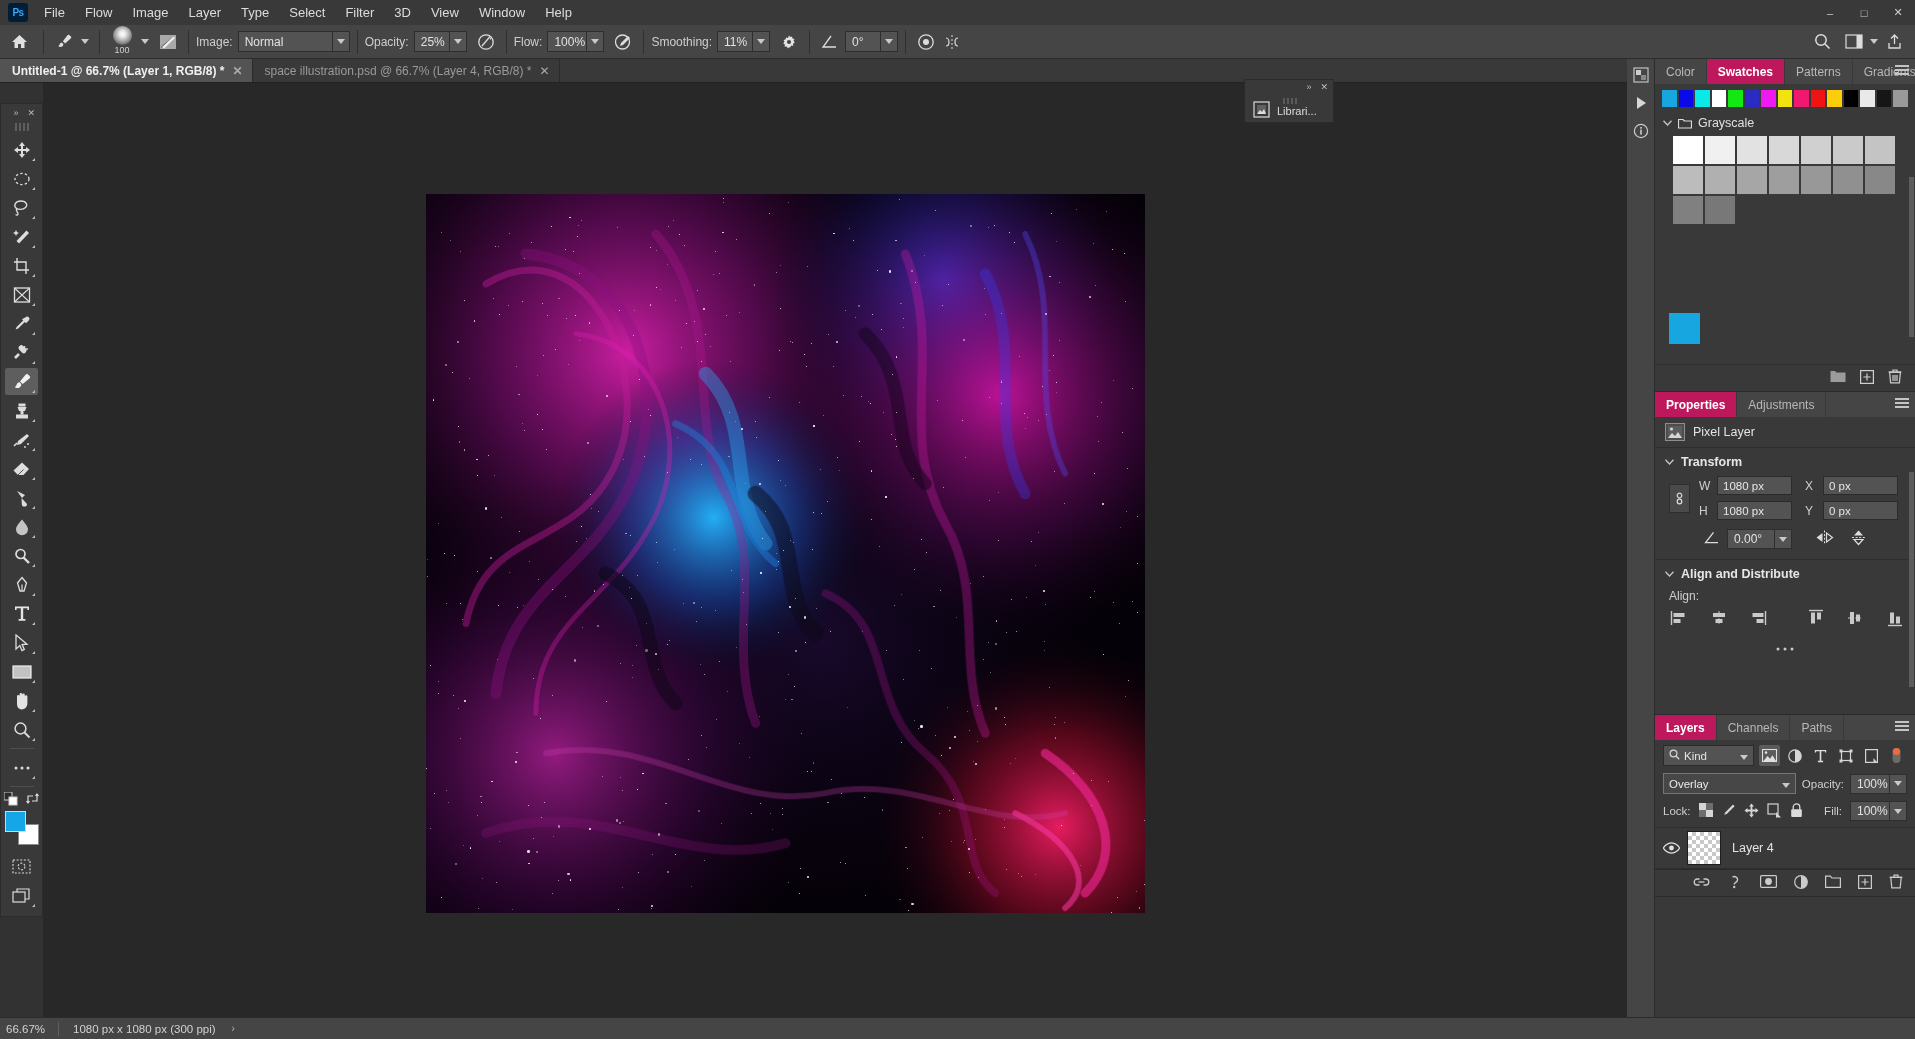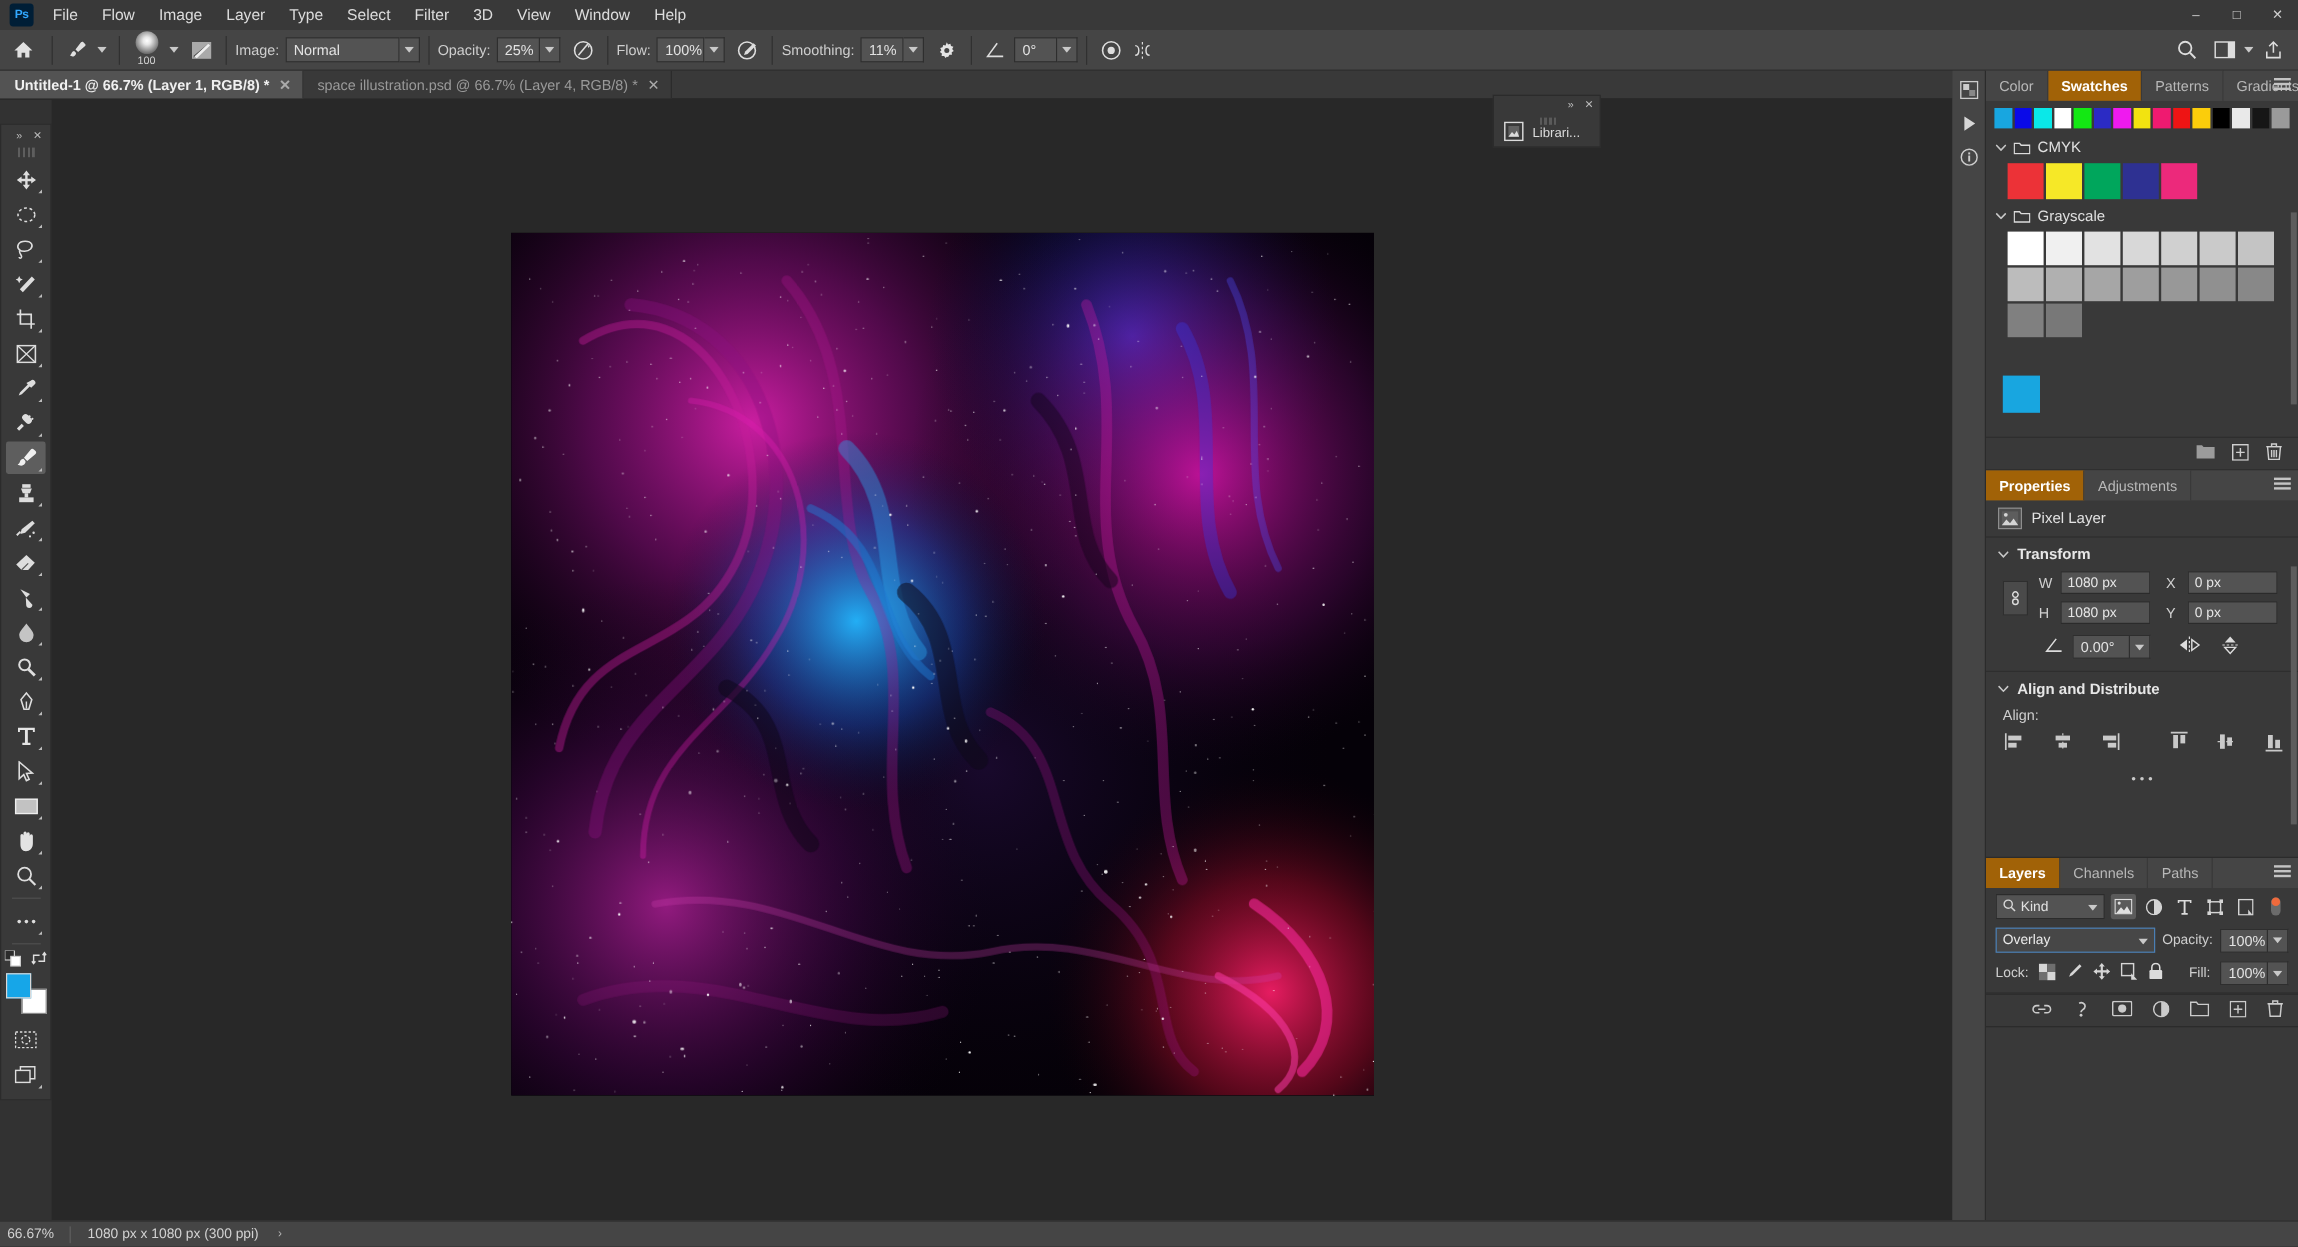--- a/index.html
+++ b/index.html
@@ -136,21 +136,21 @@
     border-right:1px solid #2b2b2b; display:flex; flex-direction:column; align-items:center;
     padding-top:4px; gap:4px;
   }
   .md-btn { width:24px;height:24px;display:flex;align-items:center;justify-content:center;color:#cfcfcf; }
   .panels { position:absolute; left:28px; top:0; right:0; bottom:0; }
 
   .panel { background:#393939; border-bottom:1px solid #2b2b2b; }
   .ptabs { display:flex; align-items:stretch; height:25px; background:#454545; position:relative; }
   .ptab { padding:0 11px; display:flex; align-items:center; font-size:12px;
     color:#b8b8b8; background:#454545; border-right:1px solid #393939; white-space:nowrap; }
-  .ptab.active { background:#a16207; color:#fff; font-weight:bold; }
+  .ptab.active { background:#be185d; color:#fff; font-weight:bold; }
   .pmenu { position:absolute; right:6px; top:6px; width:14px; color:#c4c4c4; }
   .pmenu div { height:2px; background:#c4c4c4; margin-bottom:2px; }
 
   
   .sw-strip { display:flex; gap:2px; padding:6px 7px; }
   .sw-cell { width:17px; height:17px; }
   .grp-row { display:flex; align-items:center; gap:6px; padding:3px 8px; font-size:12.5px; color:#e0e0e0; }
   .chev { color:#c7c7c7; font-size:9px; }
   .folder svg { display:block; }
   .sw-grid { display:flex; gap:2px; padding:3px 7px 4px 18px; flex-wrap:wrap; }
@@ -1263,42 +1263,20 @@
             <div class="sw-cell" style="background: rgb(239, 26, 112);"></div>
             <div class="sw-cell" style="background: rgb(238, 20, 20);"></div>
             <div class="sw-cell" style="background: rgb(251, 205, 11);"></div>
             <div class="sw-cell" style="background: rgb(0, 0, 0);"></div>
             <div class="sw-cell" style="background: rgb(233, 233, 233);"></div>
             <div class="sw-cell" style="background: rgb(22, 22, 22);"></div>
             <div class="sw-cell" style="background: rgb(154, 154, 154);"></div>
           </div>
 
 
-        <div>
-          <div class="grp-row">
-            <span class="chev">
-              <svg width="9" height="6" viewBox="0 0 9 6">
-                  <path d="M0.5 0.8 L4.5 5 L8.5 0.8" fill="none" stroke="#c7c7c7" stroke-width="1.3"></path>
-                </svg>
-            </span>
-            <span class="folder">
-              <svg width="14" height="11" viewBox="0 0 14 11">
-                  <path d="M0.5 10 V1.5 H5 L6.3 3 H13.5 V10 Z" fill="none" stroke="#dcdcdc" stroke-width="1.2"></path>
-                </svg>
-            </span>
-            <span>CMYK</span>
-          </div>
-          <div class="sw-grid" id="grid-cmyk">
-              <div class="sw-cell" style="background: rgb(236, 50, 55);"></div>
-              <div class="sw-cell" style="background: rgb(246, 232, 39);"></div>
-              <div class="sw-cell" style="background: rgb(0, 166, 92);"></div>
-              <div class="sw-cell" style="background: rgb(46, 49, 146);"></div>
-              <div class="sw-cell" style="background: rgb(236, 41, 123);"></div>
-            </div>
-        </div>
 
         <div id="drag-swatch" style="position:absolute;left:14px;top:254px;width:31px;height:31px;background:#18a6e0;"></div>
 
         <div>
           <div class="grp-row">
             <span class="chev">
               <svg width="9" height="6" viewBox="0 0 9 6">
                   <path d="M0.5 0.8 L4.5 5 L8.5 0.8" fill="none" stroke="#c7c7c7" stroke-width="1.3"></path>
                 </svg>
             </span>
@@ -1630,20 +1608,30 @@
             <div class="ob-field" style="width:40px;height:20px">100%</div>
             <div class="ob-caret" style="height:20px">
               <svg width="8" height="5" viewBox="0 0 8 5">
                   <path d="M0 0 L8 0 L4 5 Z" fill="#c9c9c9"></path>
                 </svg>
             </div>
           </div>
         </div>
 
         <div id="layer-list" style="border-top:1px solid #2e2e2e">
+            <div class="layer-row">
+              <div class="eye">
+                <svg width="17" height="12" viewBox="0 0 17 12">
+                  <path d="M8.5 0.8 C12.5 0.8 15.8 4 16.6 6 C15.8 8 12.5 11.2 8.5 11.2 C4.5 11.2 1.2 8 0.4 6 C1.2 4 4.5 0.8 8.5 0.8Z" fill="none" stroke="#e3e3e3" stroke-width="1.2"></path>
+                  <circle cx="8.5" cy="6" r="2.4" fill="#e3e3e3"></circle>
+                </svg>
+              </div>
+              <div class="thumb checker"></div>
+              <div class="layer-name">Layer 4</div>
+            </div>
           </div>
 
         <div class="layers-foot">
           <span>
             <svg width="17" height="12" viewBox="0 0 17 12">
                 <path d="M6.5 3 H4.2 a3 3 0 0 0 0 6 H6.5" fill="none" stroke="#cbcbcb" stroke-width="1.3"></path>
                 <path d="M10.5 3 H12.8 a3 3 0 0 1 0 6 H10.5" fill="none" stroke="#cbcbcb" stroke-width="1.3"></path>
                 <path d="M5.5 6 H11.5" stroke="#cbcbcb" stroke-width="1.3"></path>
               </svg>
           </span>

